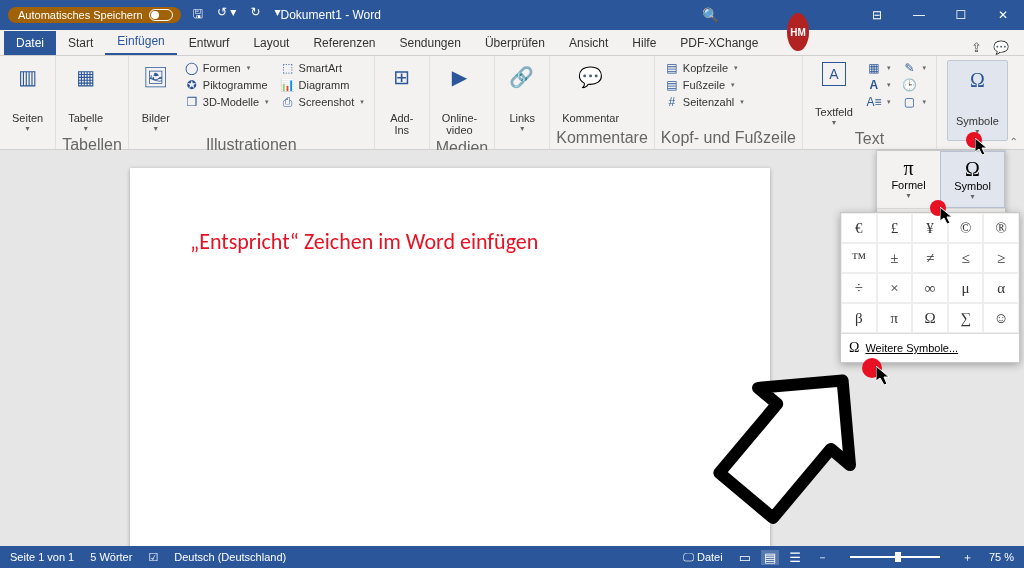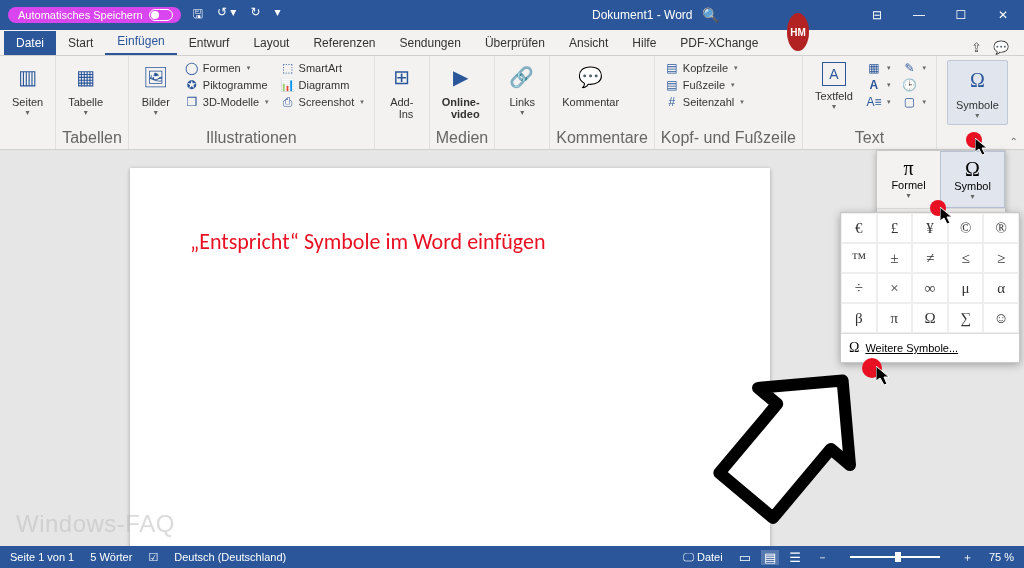--- a/index.html
+++ b/index.html
@@ -1,46 +1,46 @@
 <!DOCTYPE html>
 <html><head>
 <meta charset="utf-8">
 <style>
   * { box-sizing: border-box; margin: 0; padding: 0; font-family: "Segoe UI", Arial, sans-serif; }
   body { width: 1024px; height: 568px; background: #f0f0f0; overflow: hidden; position: relative; }
 
   
   .titlebar { height: 30px; background: #2B579A; display: flex; align-items: center; color: #fff; font-size: 12px; }
-  .autosave { background: #d946ef; border-radius: 12px; padding: 2px 8px 2px 10px; margin-left: 8px; display: flex; align-items: center; gap: 6px; font-size: 11px; }
+  .autosave { background: #a16207; border-radius: 12px; padding: 2px 8px 2px 10px; margin-left: 8px; display: flex; align-items: center; gap: 6px; font-size: 11px; }
   .toggle { width: 24px; height: 12px; border: 1px solid #fff; border-radius: 6px; position: relative; }
   .toggle::after { content: ""; position: absolute; left: 1px; top: 1px; width: 8px; height: 8px; background: #fff; border-radius: 50%; }
   .qat { display: flex; gap: 14px; margin-left: 12px; color: #fff; }
   .qat span { cursor: pointer; }
-  .title-center { flex: 1; text-align: right; font-size: 12px; }
+  .title-center { flex: 1; text-align: left; font-size: 12px; }
   .searchbtn { margin: 0 40px 0 10px; font-size: 14px; }
   .user { display: flex; align-items: center; gap: 20px; margin-right: 20px; flex-direction: column; }
   .avatar { width: 22px; height: 38px; border-radius: 50%; background: #b22222; display: flex; align-items: center; justify-content: center; font-size: 10px; font-weight: bold; }
   .winbtns { display: flex; }
   .winbtns div { width: 42px; height: 30px; display: flex; align-items: center; justify-content: center; font-size: 12px; }
 
   
   .tabs { height: 26px; background: #f3f2f1; display: flex; align-items: flex-end; padding-left: 4px; border-bottom: 1px solid #d0d0d0; }
   .tab { padding: 5px 12px; font-size: 12px; color: #333; cursor: pointer; }
   .tab.datei { background: #2B579A; color: #fff; }
   .tab.active { border-bottom: 2px solid #2B579A; color: #2B579A; font-weight: 400; }
   .tabs-right { margin-left: auto; display: flex; gap: 12px; padding-right: 14px; color: #555; font-size: 13px; }
 
   
   .ribbon { height: 94px; background: #f3f2f1; display: flex; border-bottom: 1px solid #d0d0d0; font-size: 11px; color: #333; position: relative; }
   .group { border-right: 1px solid #e0e0e0; padding: 4px 6px 2px 6px; display: flex; flex-direction: column; }
   .group-body { flex: 1; display: flex; align-items: flex-start; gap: 4px; }
   .group-label { text-align: center; font-size: 16px; color: #666; padding-top: 1px; }
   .bigbtn { display: flex; flex-direction: column; align-items: center; padding: 2px 6px; cursor: pointer; min-width: 42px; }
   .bigbtn .ico { width: 30px; height: 30px; display: flex; align-items: center; justify-content: center; font-size: 20px; color: #2B579A; }
-  .bigbtn .lbl { font-size: 11px; text-align: right; line-height: 12px; margin-top: 4px; }
+  .bigbtn .lbl { font-size: 11px; text-align: center; line-height: 12px; margin-top: 20px; }
   .bigbtn .drop { font-size: 8px; color: #666; }
   .smallcol { display: flex; flex-direction: column; gap: 1px; }
   .smallbtn { display: flex; align-items: center; gap: 4px; padding: 1px 4px; font-size: 11px; cursor: pointer; white-space: nowrap; }
   .smallbtn .si { width: 14px; height: 14px; display: inline-flex; align-items: center; justify-content: center; font-size: 12px; color: #2B579A; }
   .smallbtn .sd { font-size: 7px; color: #666; margin-left: 2px; }
   .group.symbole { padding: 4px 10px; }
   .group.symbole .bigbtn { background: #e1e6ee; border: 1px solid #c0c8d4; border-radius: 2px; padding: 4px 8px; }
   .omega-ico { font-size: 26px; font-family: "Times New Roman", serif; }
   .collapse-caret { position: absolute; right: 6px; bottom: 2px; font-size: 10px; color: #666; }
 
@@ -196,21 +196,21 @@
         <div class="lbl" style="white-space:pre-line;">Add-
 Ins</div>
       </div>
     </div>
   </div>
 
   <div class="group">
     <div class="group-body">
       <div class="bigbtn">
         <div class="ico">▶</div>
-        <div class="lbl" style="white-space:pre-line;font-weight:bold;">Online-
+        <div class="lbl" style="white-space:pre-line;">Online-
 video</div>
       </div>
     </div>
     <div class="group-label">Medien</div>
   </div>
 
   <div class="group">
     <div class="group-body">
       <div class="bigbtn">
         <div class="ico">🔗</div>
@@ -298,23 +298,22 @@
         <div class="lbl">Symbole</div>
         <div class="drop">▾</div>
       </div>
     </div>
   </div>
   <span class="collapse-caret">⌃</span>
 </div>
 
 <div class="workspace">
   <div class="page">
-    <div class="content">„Entspricht“ Symbole im Word einfügen</div>
-  </div>
-  <div class="watermark">Windows-FAQ</div>
+    <div class="content">„Entspricht“ Zeichen im Word einfügen</div>
+  </div>
 </div>
 
 <div class="symdrop">
   <div class="symdrop-top">
     <div class="half">
       <div class="big">π</div>
       <div>Formel</div>
       <div style="font-size:8px;color:#666;">▾</div>
     </div>
     <div class="half sel">

